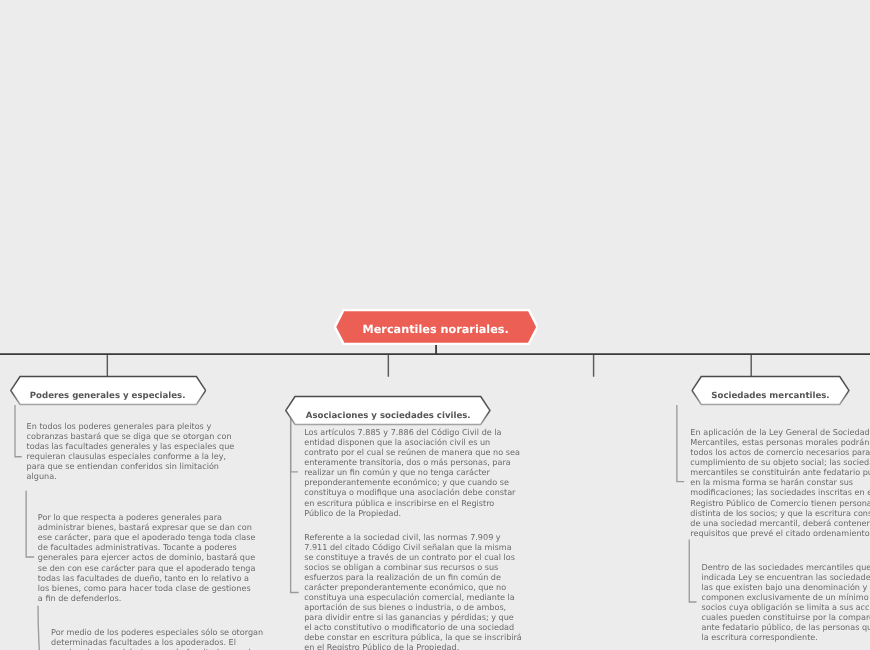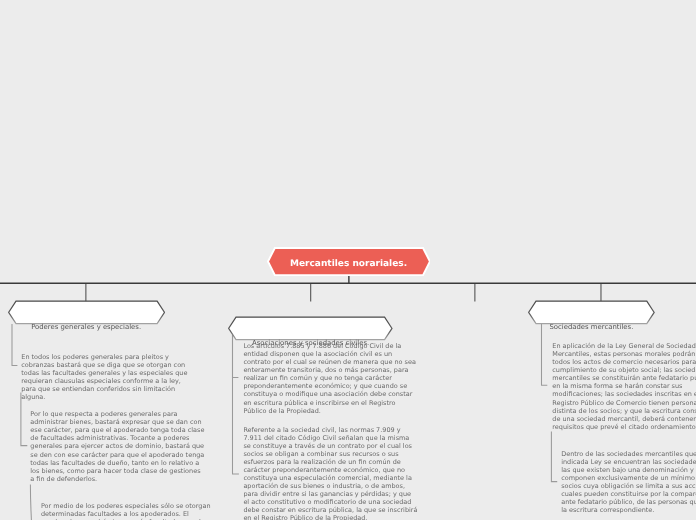--- a/index.html
+++ b/index.html
@@ -12,21 +12,21 @@
           transform:translateZ(0);}
   svg.edges{position:absolute;left:0;top:0;}
 
   .hex{position:absolute;}
   .hex>svg{position:absolute;left:0;top:0;}
   .hex>.cap{position:absolute;left:0;top:0;width:100%;height:100%;
             display:flex;align-items:center;justify-content:center;
             white-space:nowrap;z-index:2;}
 
   .root-node>.cap{color:#ffffff;font-size:9px;font-weight:bold;padding-top:2.5px;}
-  .sub-node>.cap{color:#555555;font-size:6.88px;font-weight:normal;padding-top:15px;}
+  .sub-node>.cap{color:#555555;font-size:6.88px;font-weight:bold;padding-top:4px;}
 
   .txt{position:absolute;color:#6b6b6b;font-size:6.47px;line-height:8.06px;
        text-align:left;word-spacing:0px;}
 </style>
 </head>
 <body>
 
 <div id="canvas">
   <svg class="edges" width="696" height="520" viewBox="0 0 696 520">
     <line x1="85.87" y1="283.2" x2="85.87" y2="301.4" stroke="#5a5a5a" stroke-width="1.15"></line>
@@ -78,36 +78,36 @@
         <stop offset="0.88" stop-color="#8d8d8d"></stop>
             <stop offset="1" stop-color="#a3a3a3"></stop>
       </linearGradient>
         </defs>
       <polygon points="8.00,1.20 156.60,1.20 164.00,12.40 156.60,23.60 8.00,23.60 0.60,12.40" fill="#ffffff" stroke="url(#ns-asociaciones)" stroke-width="1.20" stroke-linejoin="miter"></polygon>
     </svg>
     <span class="cap">Asociaciones y sociedades civiles.</span>
   </div>
 
 
-  <div class="hex sub-node" style="left:528px;top:300.00px;width:126.80px;height:24.80px;">
+  <div class="hex sub-node" style="left:553px;top:300.00px;width:126.80px;height:24.80px;">
     <svg width="126.80" height="24.80" viewBox="0 0 126.80 24.80">
       <defs>
           <linearGradient id="ns-sociedades" x1="0" y1="0" x2="0" y2="1">
         <stop offset="0" stop-color="#4a4a4a"></stop>
             <stop offset="0.62" stop-color="#5e5e5e"></stop>
         <stop offset="0.88" stop-color="#8d8d8d"></stop>
             <stop offset="1" stop-color="#a3a3a3"></stop>
       </linearGradient>
         </defs>
       <polygon points="8.00,1.20 118.80,1.20 126.20,12.40 118.80,23.60 8.00,23.60 0.60,12.40" fill="#ffffff" stroke="url(#ns-sociedades)" stroke-width="1.20" stroke-linejoin="miter"></polygon>
     </svg>
     <span class="cap">Sociedades mercantiles.</span>
   </div>
 
-  <div class="txt" style="left:21.30px;top:353px;width:175px;">En todos los poderes generales para pleitos y cobranzas bastará que se diga que se otorgan con todas las facultades generales y las especiales que requieran clausulas especiales conforme a la ley, para que se entiendan conferidos sin limitación alguna.</div>
+  <div class="txt" style="left:21.30px;top:337px;width:175px;">En todos los poderes generales para pleitos y cobranzas bastará que se diga que se otorgan con todas las facultades generales y las especiales que requieran clausulas especiales conforme a la ley, para que se entiendan conferidos sin limitación alguna.</div>
   <div class="txt" style="left:30.30px;top:410.20px;width:175px;">Por lo que respecta a poderes generales para administrar bienes, bastará expresar que se dan con ese carácter, para que el apoderado tenga toda clase de facultades administrativas. Tocante a poderes generales para ejercer actos de dominio, bastará que se den con ese carácter para que el apoderado tenga todas las facultades de dueño, tanto en lo relativo a los bienes, como para hacer toda clase de gestiones a fin de defenderlos.</div>
   <div class="txt" style="left:40.90px;top:502.20px;width:175px;">Por medio de los poderes especiales sólo se otorgan determinadas facultades a los apoderados. El apoderado no podrá ejercer más facultades que las expresamente conferidas en el poder.</div>
   <div class="txt" style="left:243.40px;top:342.10px;width:175px;">Los artículos 7.885 y 7.886 del Código Civil de la entidad disponen que la asociación civil es un contrato por el cual se reúnen de manera que no sea enteramente transitoria, dos o más personas, para realizar un fin común y que no tenga carácter preponderantemente económico; y que cuando se constituya o modifique una asociación debe constar en escritura pública e inscribirse en el Registro Público de la Propiedad.</div>
   <div class="txt" style="left:243.40px;top:425.60px;width:175px;">Referente a la sociedad civil, las normas 7.909 y 7.911 del citado Código Civil señalan que la misma se constituye a través de un contrato por el cual los socios se obligan a combinar sus recursos o sus esfuerzos para la realización de un fin común de carácter preponderantemente económico, que no constituya una especulación comercial, mediante la aportación de sus bienes o industria, o de ambos, para dividir entre si las ganancias y pérdidas; y que el acto constitutivo o modificatorio de una sociedad debe constar en escritura pública, la que se inscribirá en el Registro Público de la Propiedad.</div>
   <div class="txt" style="left:552.30px;top:342.10px;width:175px;">En aplicación de la Ley General de Sociedades Mercantiles, estas personas morales podrán realizar todos los actos de comercio necesarios para el cumplimiento de su objeto social; las sociedades mercantiles se constituirán ante fedatario público y en la misma forma se harán constar sus modificaciones; las sociedades inscritas en el Registro Público de Comercio tienen personalidad distinta de los socios; y que la escritura constitutiva de una sociedad mercantil, deberá contener los requisitos que prevé el citado ordenamiento legal.</div>
   <div class="txt" style="left:561.20px;top:449.60px;width:175px;">Dentro de las sociedades mercantiles que regula la indicada Ley se encuentran las sociedades anónimas, las que existen bajo una denominación y se componen exclusivamente de un mínimo de dos socios cuya obligación se limita a sus acciones, las cuales pueden constituirse por la comparecencia ante fedatario público, de las personas que otorguen la escritura correspondiente.</div>
 
 </div>
 
 </body></html>

